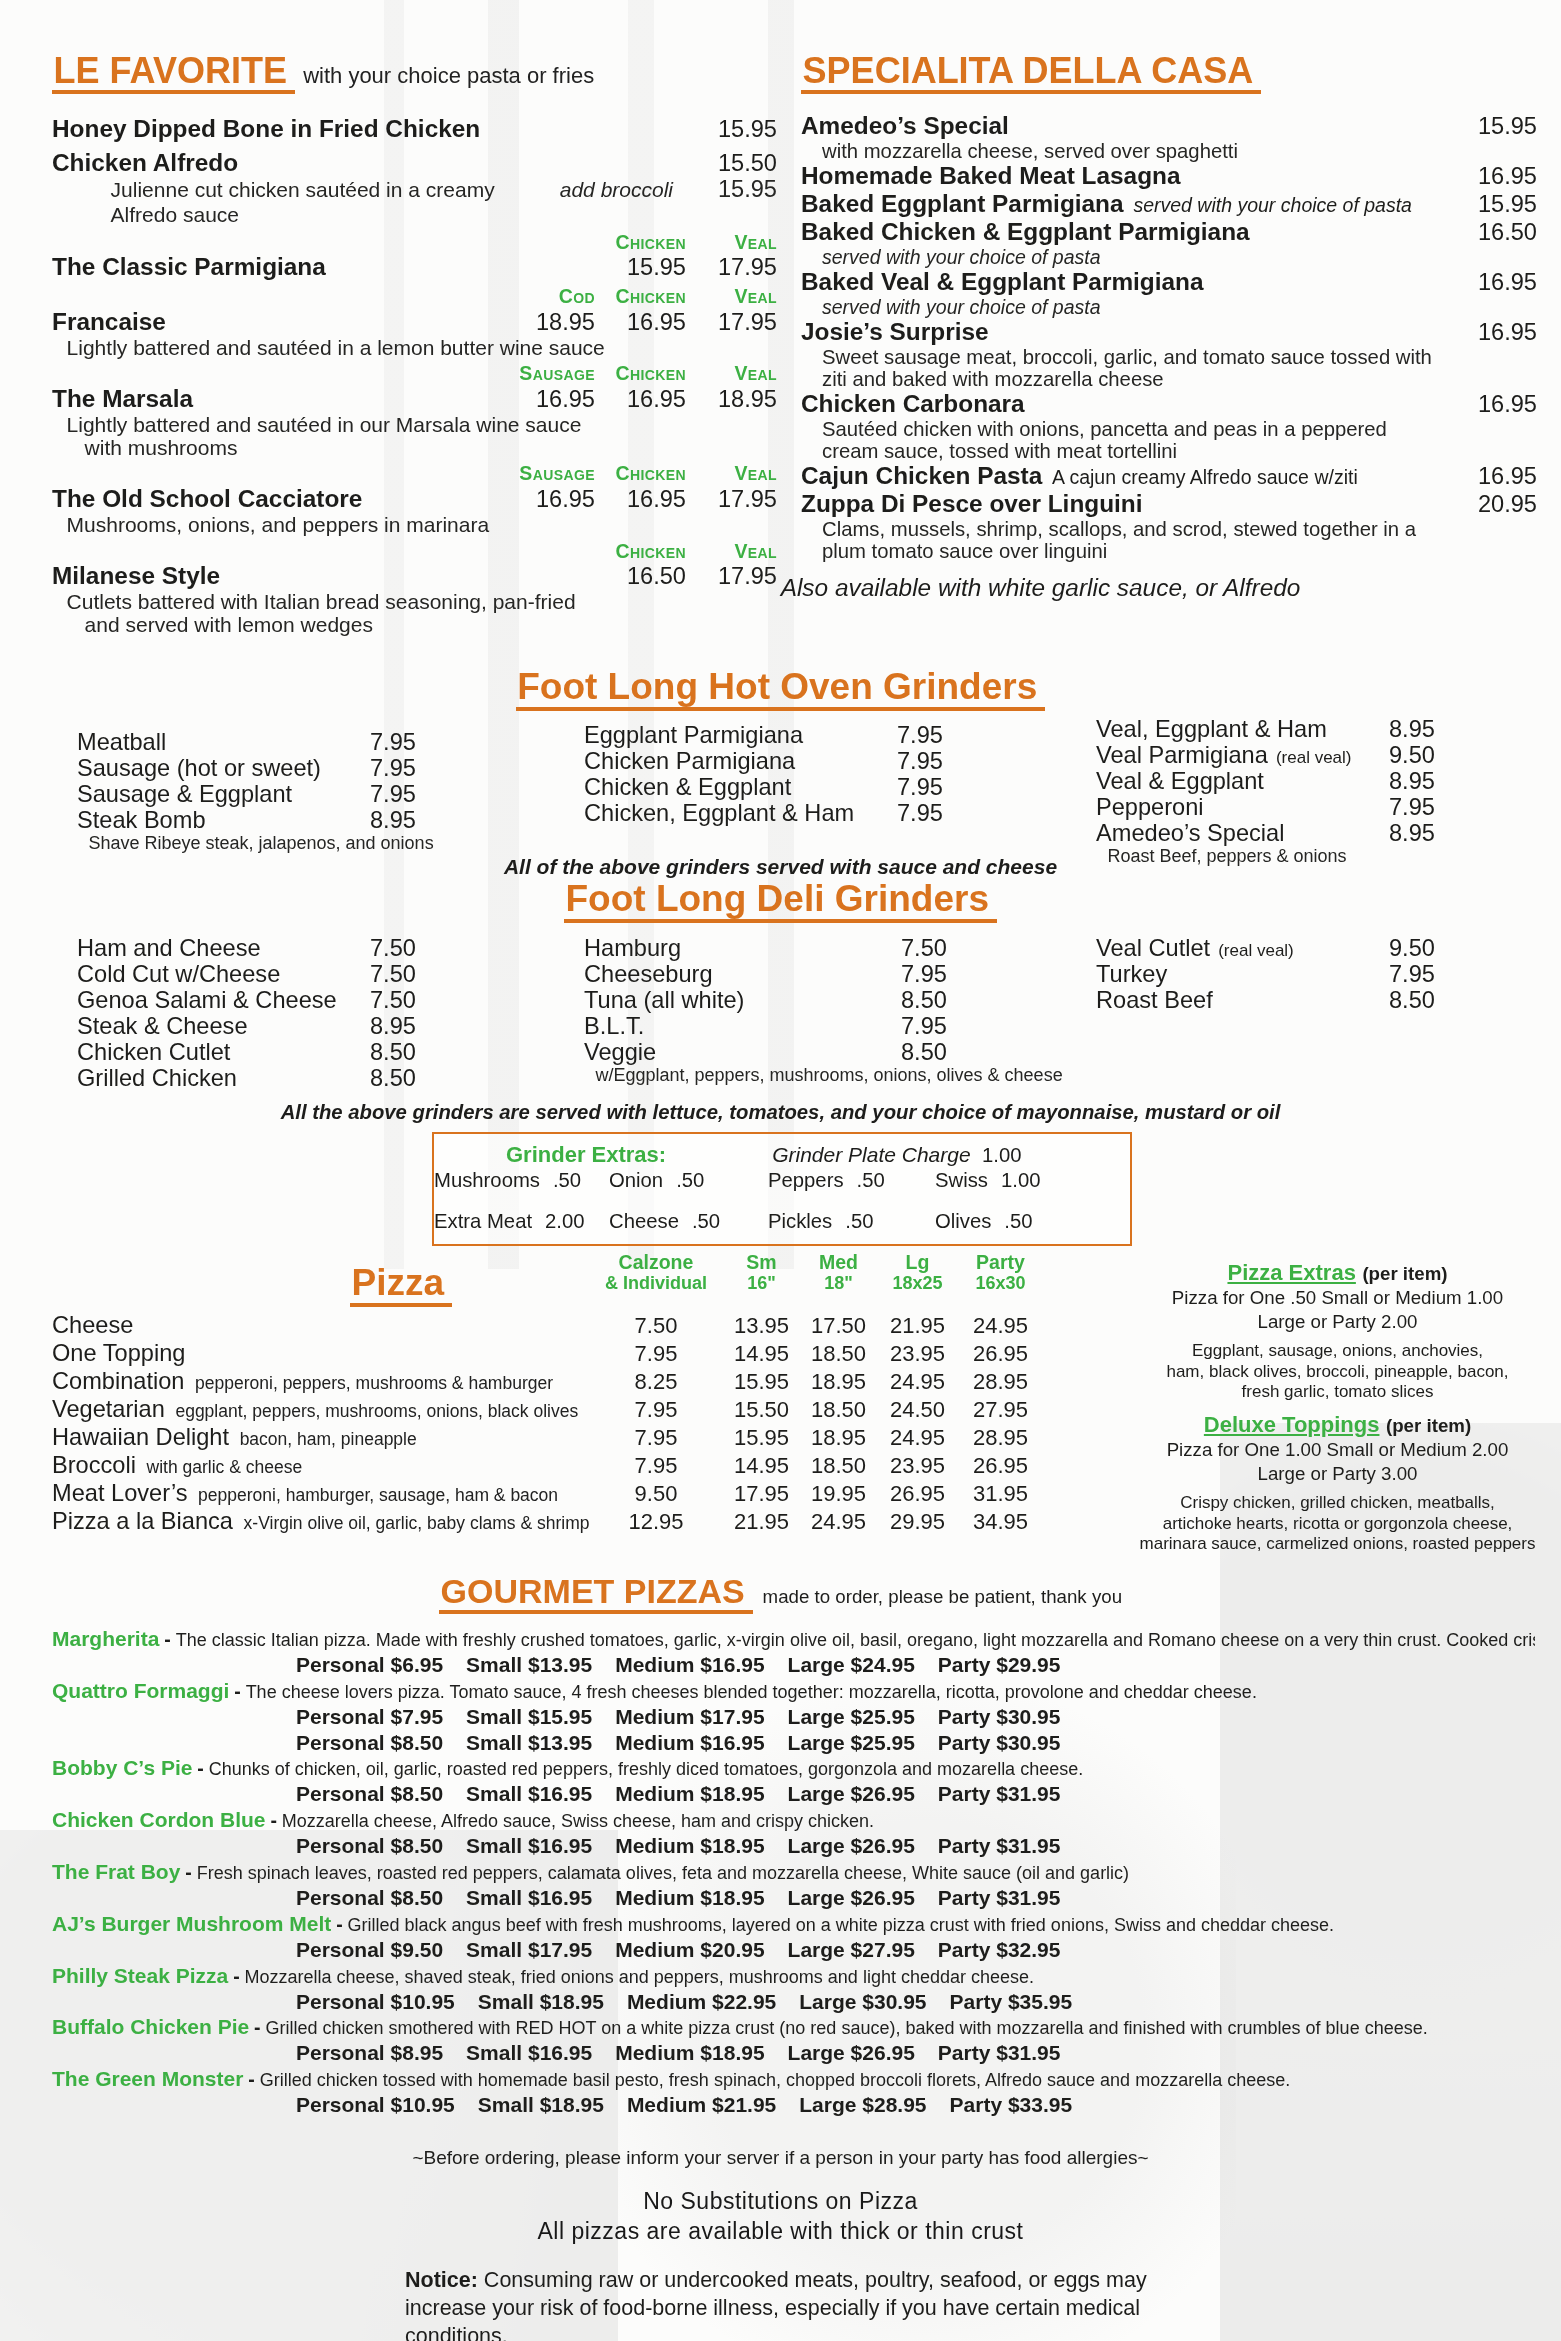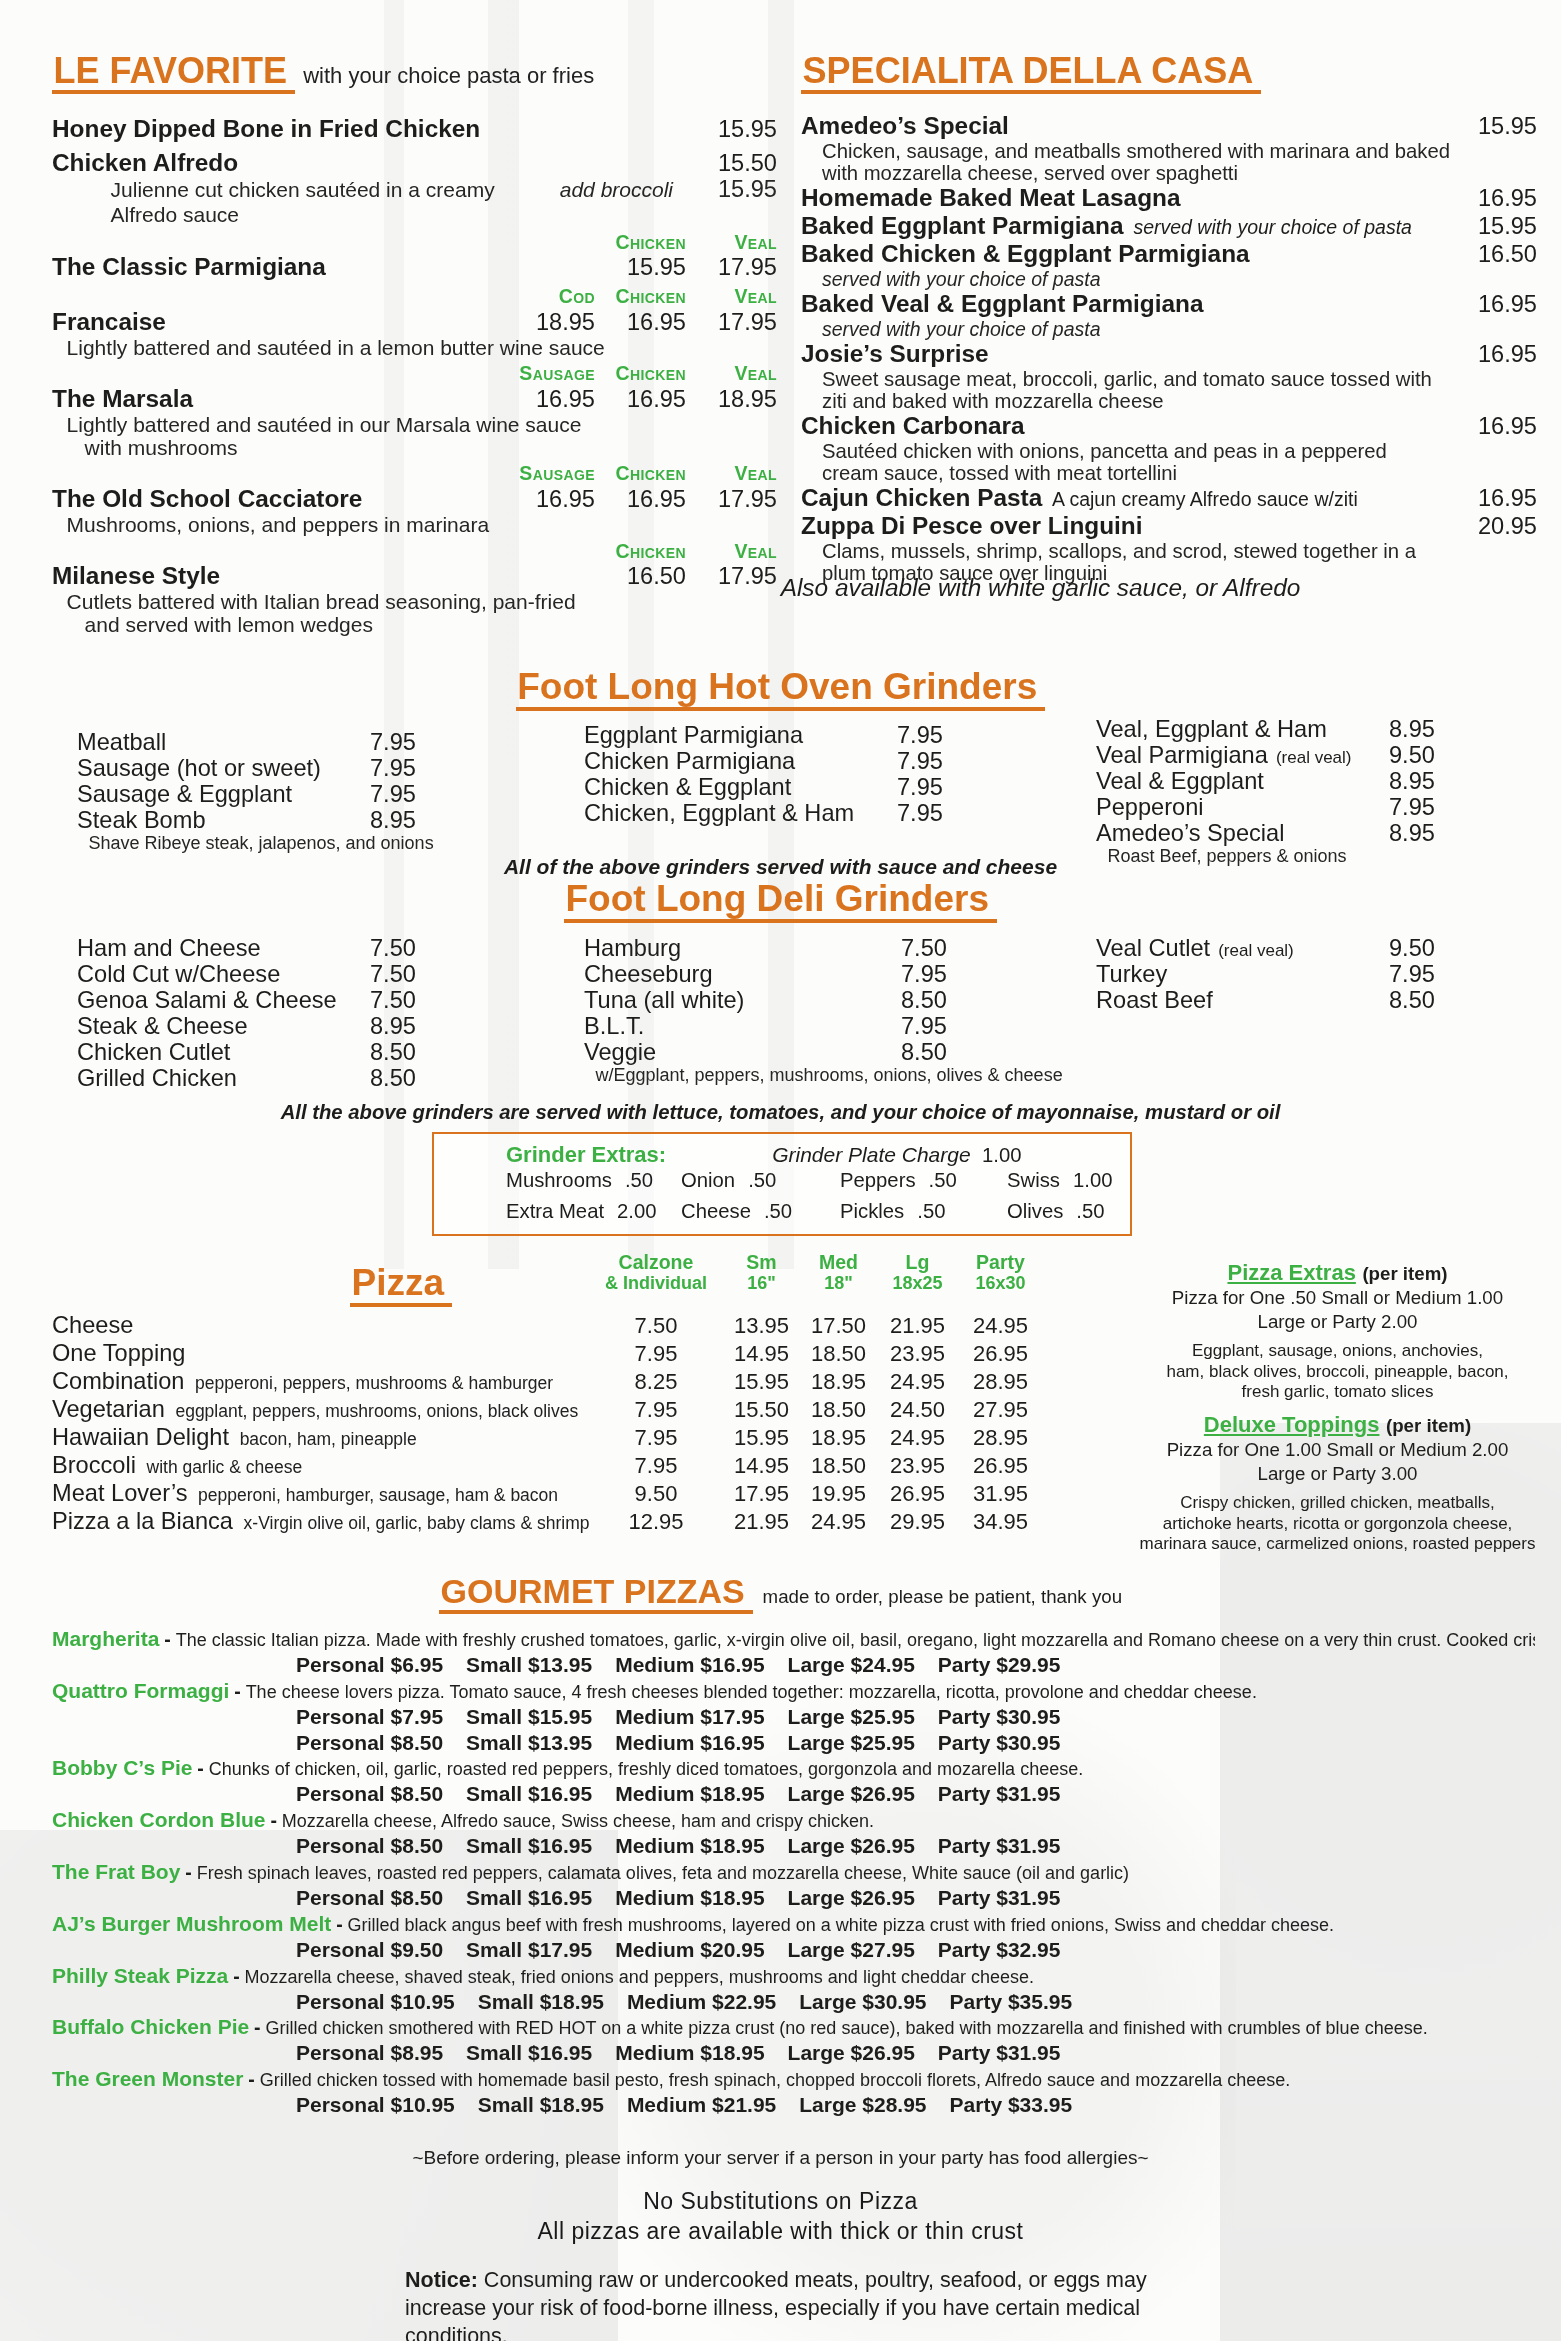--- a/index.html
+++ b/index.html
@@ -79,21 +79,21 @@
   .hg-note{top:855px;font-weight:bold;font-style:italic;font-size:21px;}
   .dg-note{top:1101px;font-weight:bold;font-style:italic;font-size:20.3px;}
 
   
   .xbox{left:432px;top:1132px;width:700px;border:2.4px solid var(--orange);
         background:rgba(255,255,255,.55);padding:8.1px 0 11.4px 0;box-sizing:border-box;}
   .xb-head{display:flex;align-items:baseline;padding-left:72px;height:26px;line-height:26px;}
   .xb-title{color:var(--green);font-weight:bold;font-size:22px;}
   .xb-plate{font-style:italic;font-size:21px;margin-left:106px;}
   .xb-plateprice{font-size:20.3px;margin-left:11.4px;}
-  .xb-grid{display:grid;grid-template-columns:175px 159px 167px 150px;padding-left:72px;row-gap:6px;}
+  .xb-grid{display:grid;grid-template-columns:175px 159px 167px 150px;row-gap:16px;}
   .xb-cell{display:flex;align-items:baseline;font-size:20.3px;line-height:24.4px;}
   .xb-n{white-space:nowrap;} .xb-p{margin-left:13px;}
 
   
   .pz-title{left:350px;top:1264px;}
   .pz-head{left:589px;top:1252px;width:459px;display:flex;text-align:center;color:var(--green);font-weight:bold;}
   .pz-hc{line-height:21px;font-size:19.5px;}
   .pz-hc .sub{font-size:18px;}
   .c0{width:134px;} .c1{width:77px;} .c2{width:77px;} .c3{width:81px;} .c4{width:85px;}
   .pz-rows{left:52px;top:1311px;width:996px;}
@@ -251,21 +251,20 @@
   <section class="abs spec">
     <span class="sec-title t44">SPECIALITA DELLA CASA</span>
     <div class="sp-items" id="sp-items">
         <div class="sp-item">
           <div class="sp-row">
             <span class="sp-name">Amedeo’s Special</span>
             <span class="sp-fill"></span>
             <span class="sp-price">15.95</span>
           </div>
           <div class="sp-desc">
-            <div>Chicken, sausage, and meatballs smothered with marinara and baked</div>
             <div>with mozzarella cheese, served over spaghetti</div>
           </div>
         </div>
         <div class="sp-item">
           <div class="sp-row">
             <span class="sp-name">Homemade Baked Meat Lasagna</span>
             <span class="sp-fill"></span>
             <span class="sp-price">16.95</span>
           </div>
         </div>

